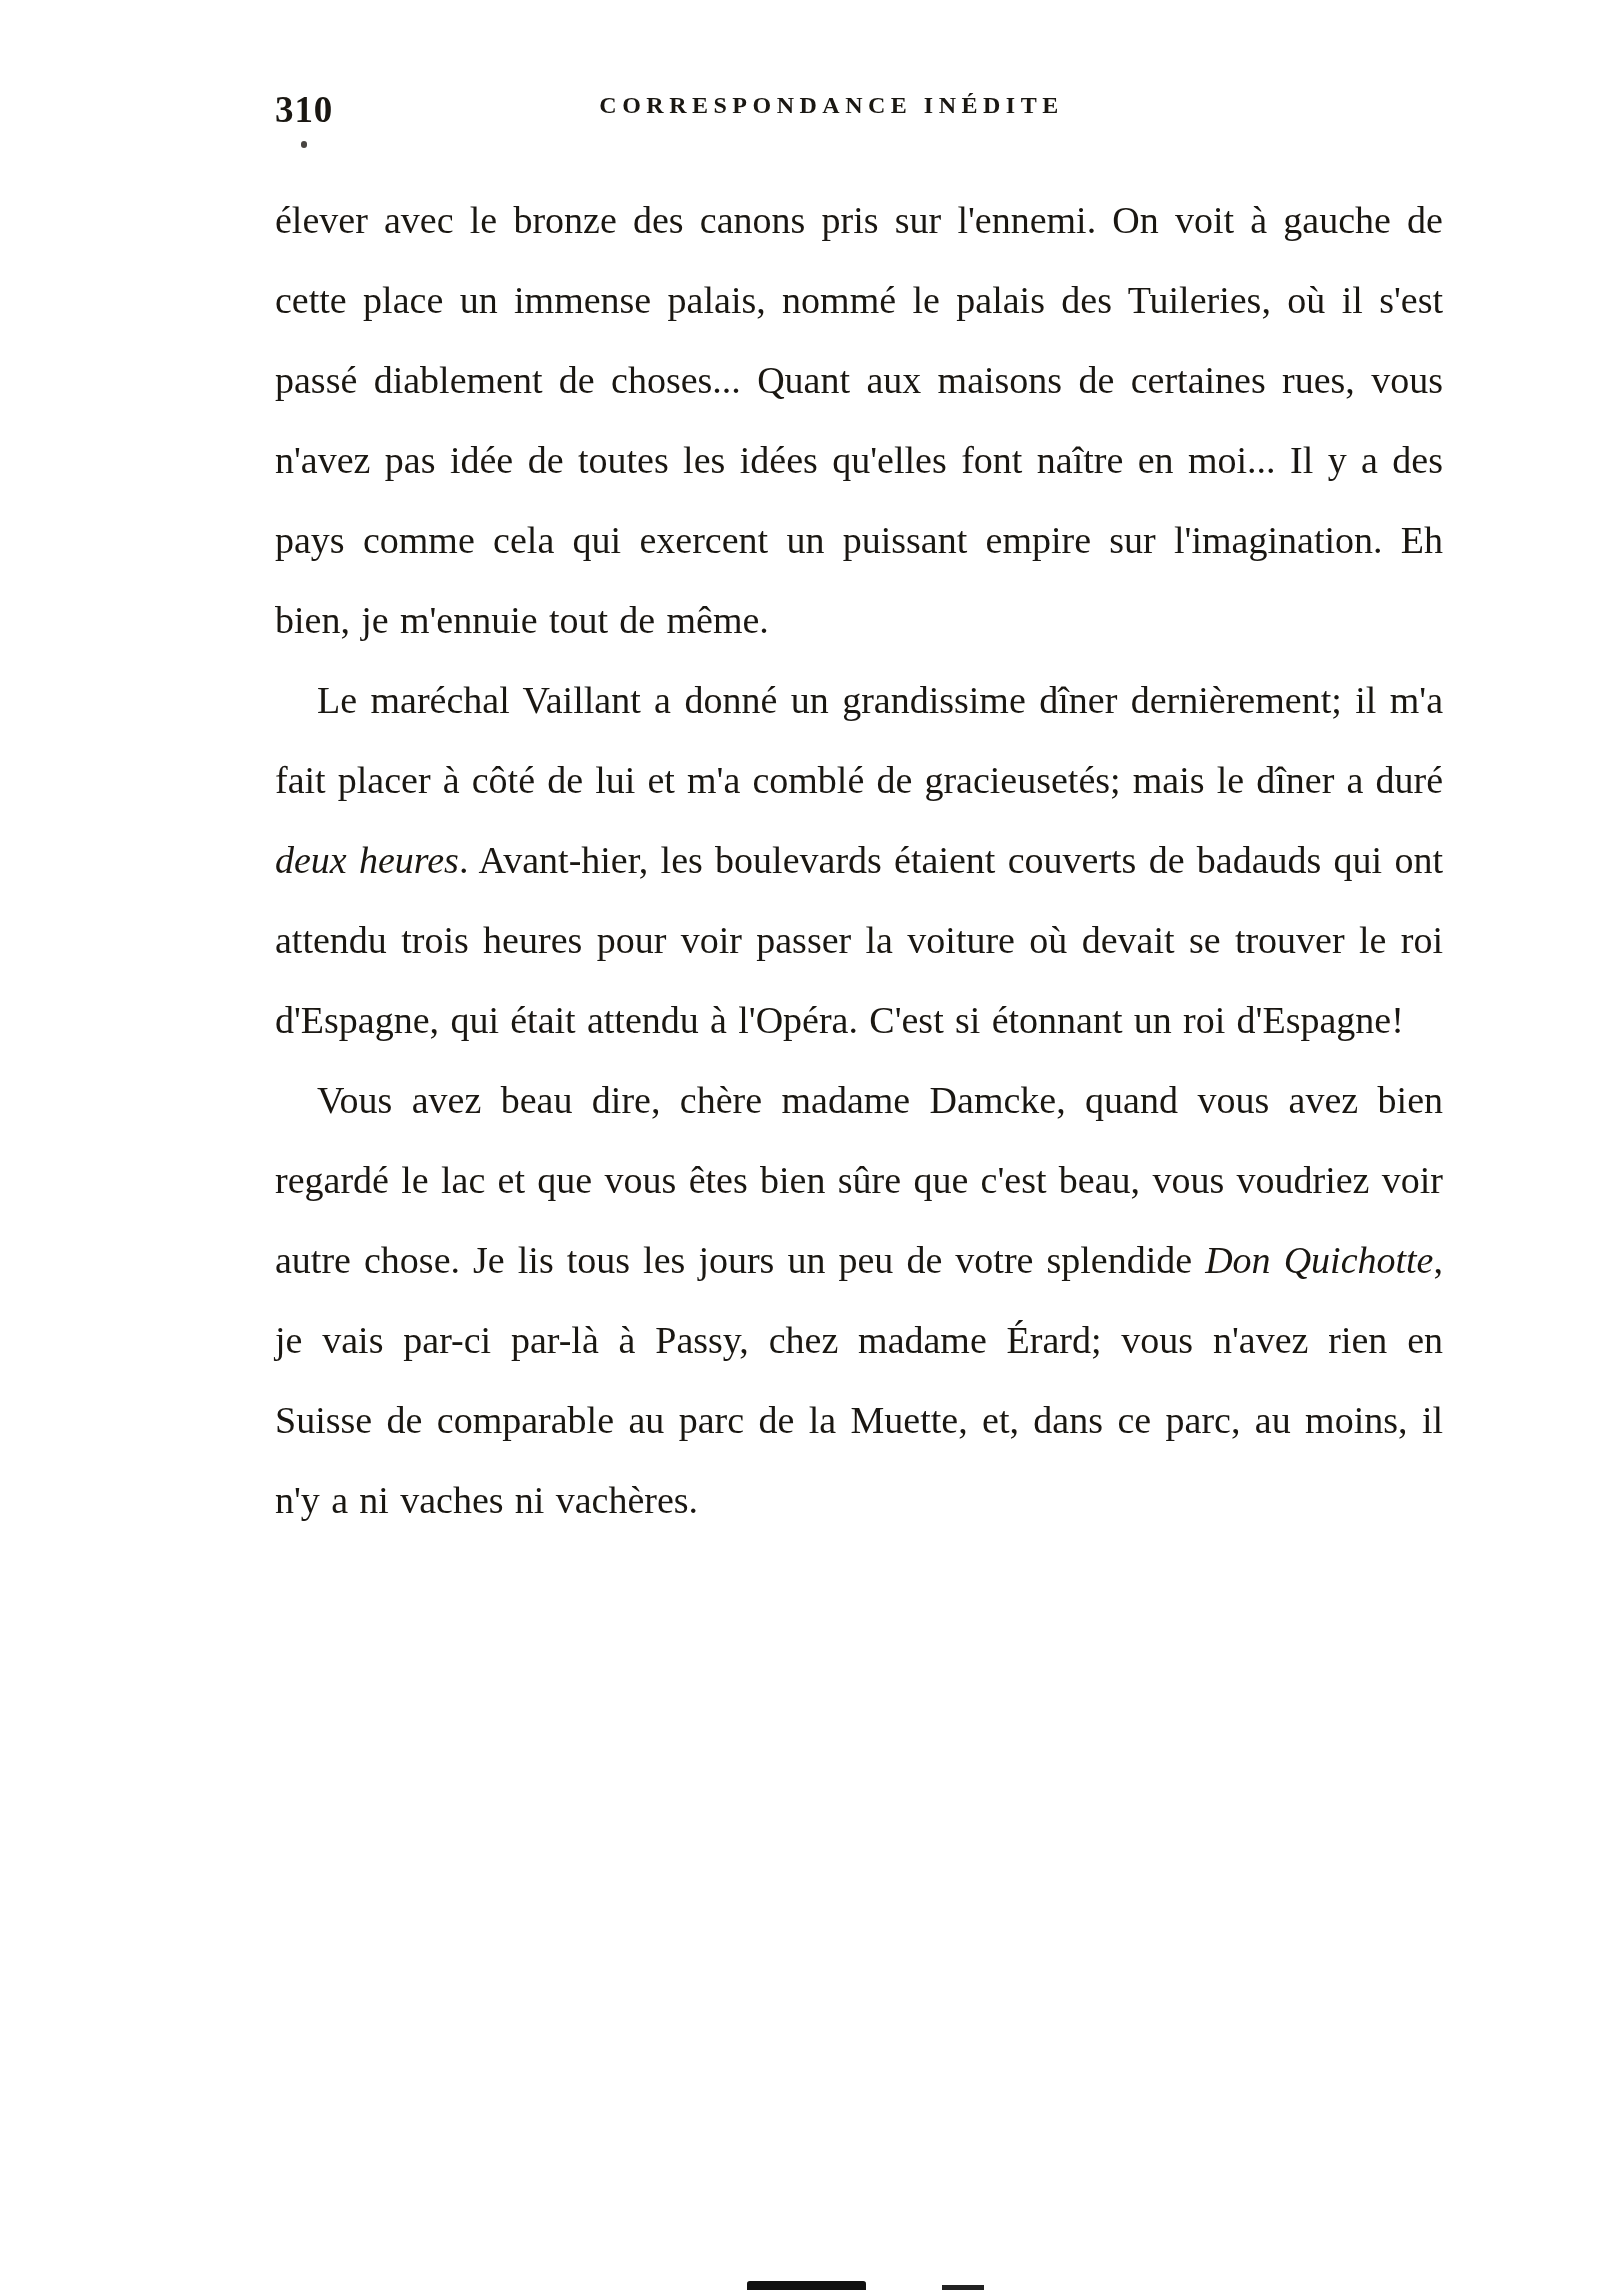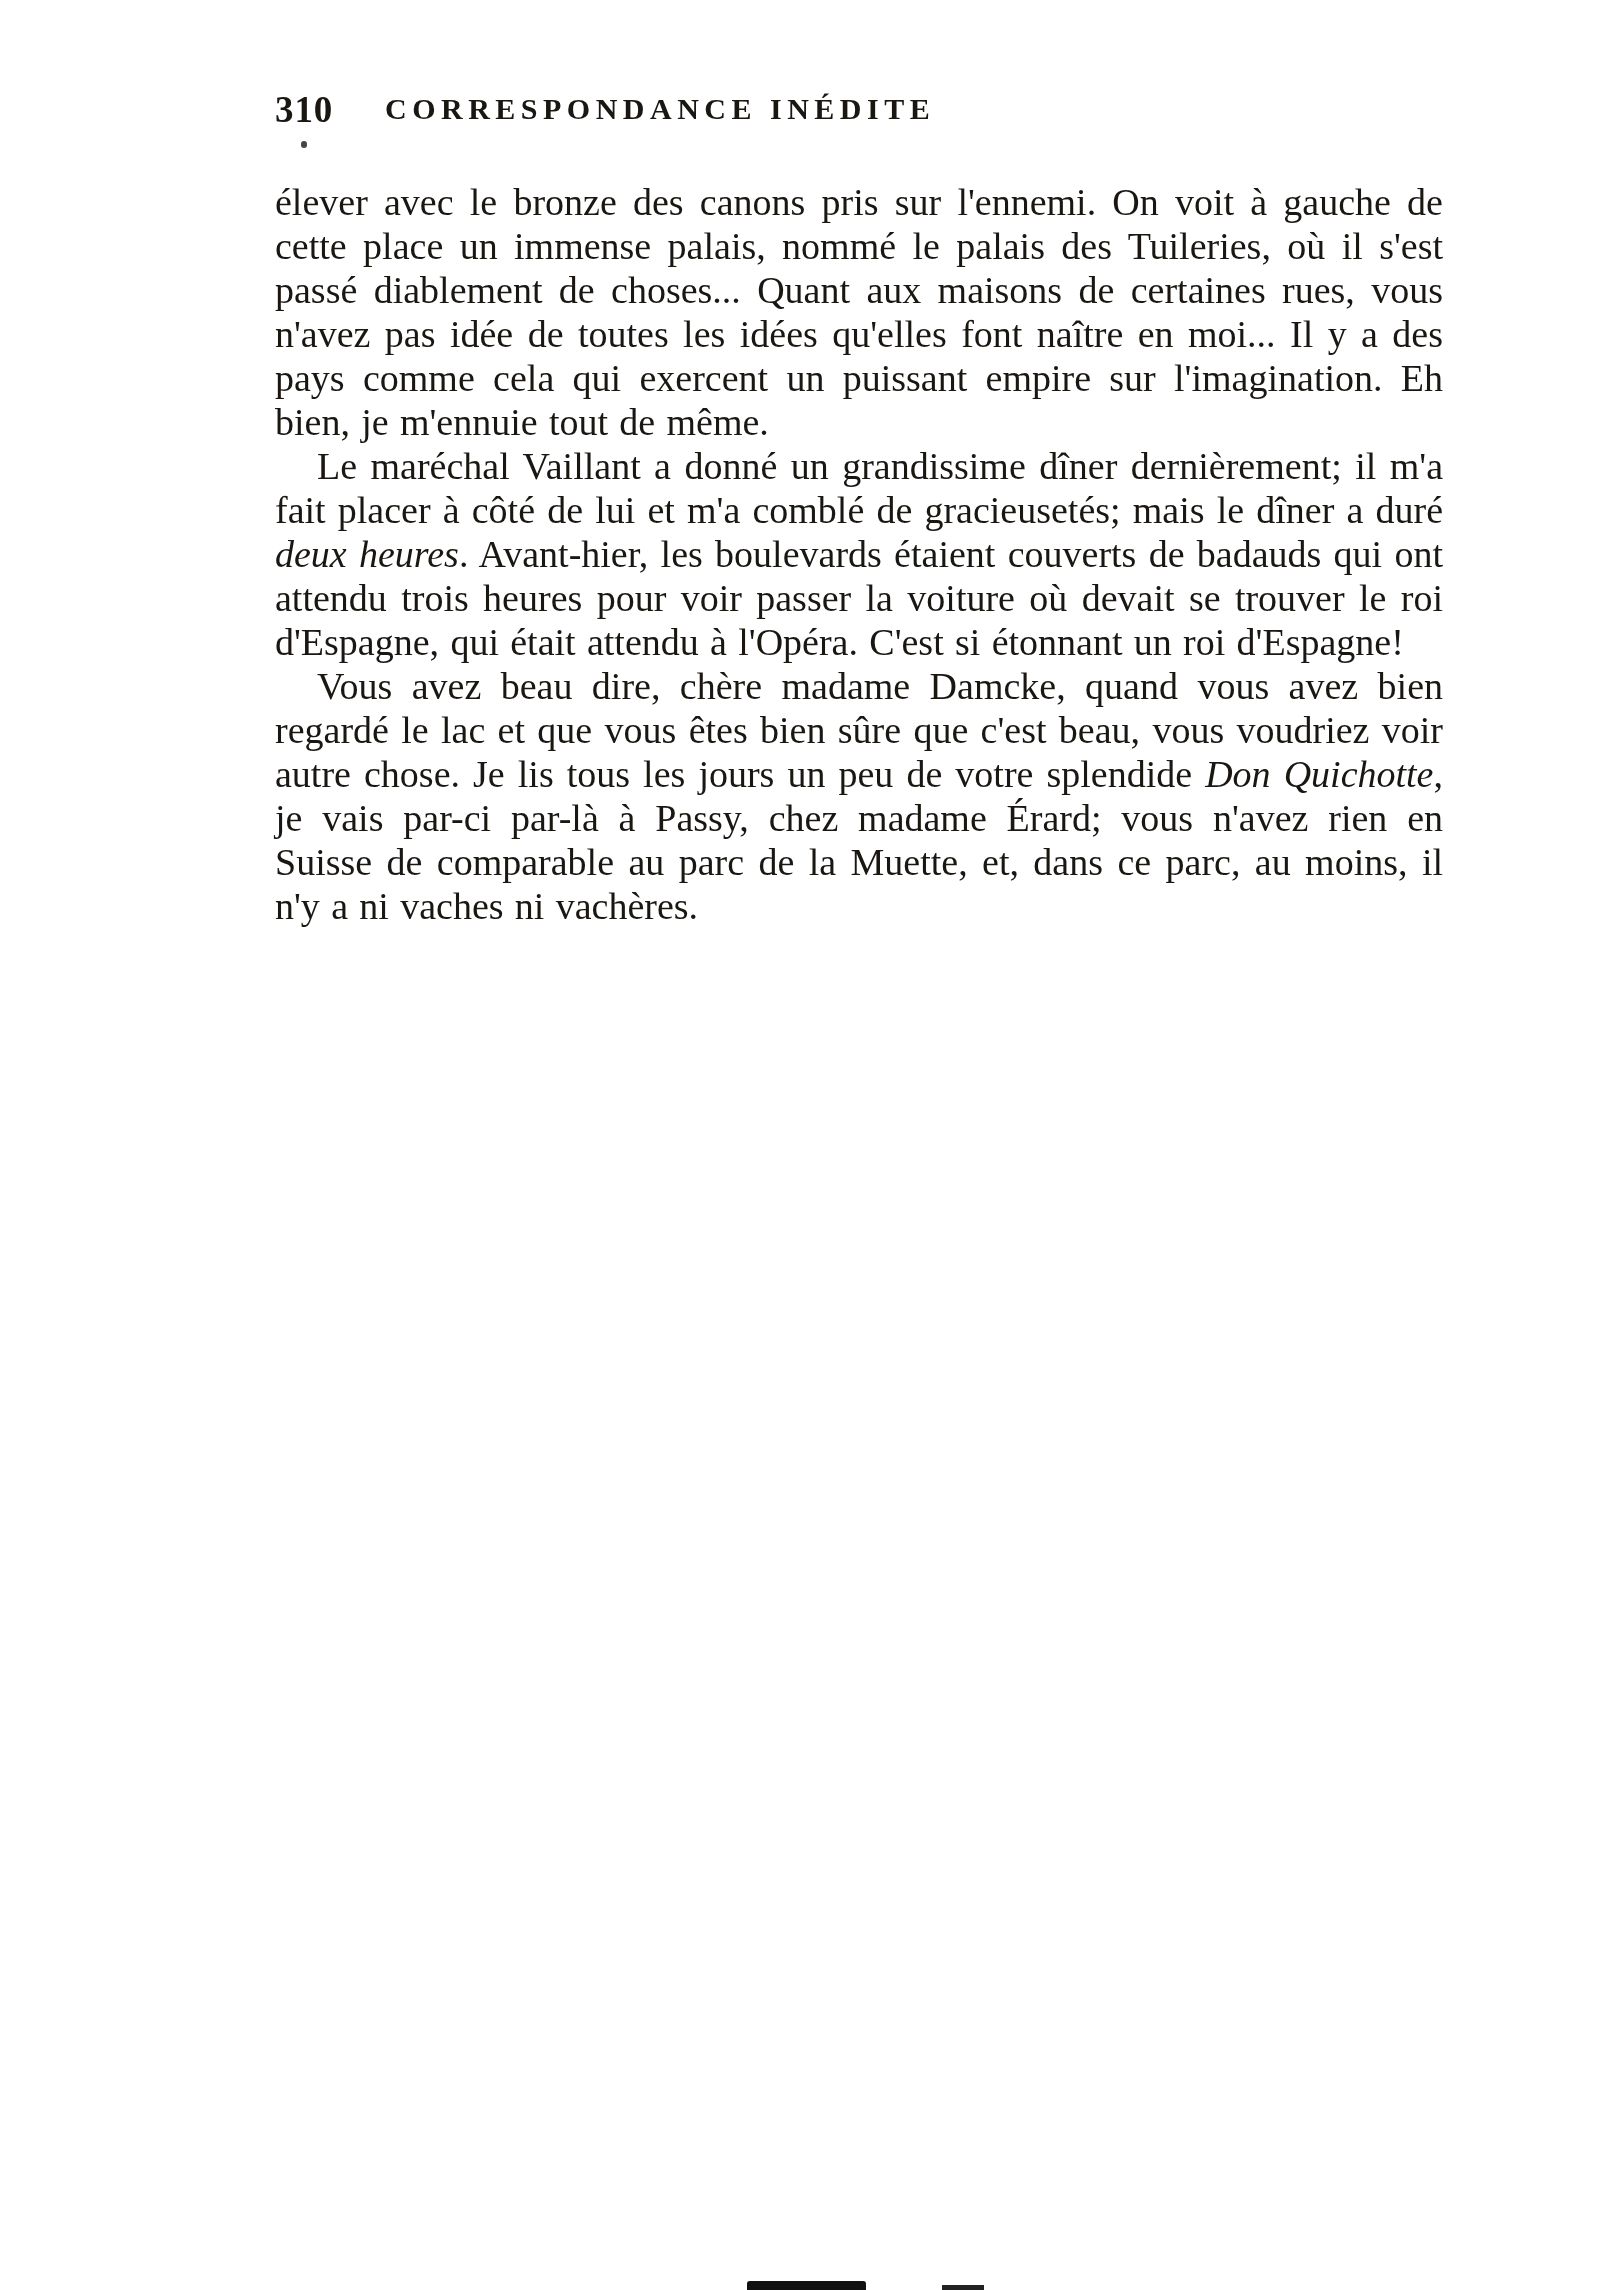--- a/index.html
+++ b/index.html
@@ -50,29 +50,29 @@
     height: 6.4px;
     border-radius: 50%;
     background: var(--ink);
     opacity: .8;
   }
   .running-title {
     position: absolute;
     left: 110px;
     right: 165px;
     top: 11px;
-    text-align: left;
-    font-size: 30px;
+    text-align: center;
+    font-size: 24px;
     font-weight: bold;
     letter-spacing: 5.5px;
     white-space: nowrap;
   }
   .page-body {
     font-size: 38px;
-    line-height: 44px;
+    line-height: 80px;
     text-align: justify;
     word-spacing: 1.8px;
   }
   .page-body p.indent {
     text-indent: 42px;
   }
   .page-body em {
     font-style: italic;
   }
   .scan-artifact-bottom {

